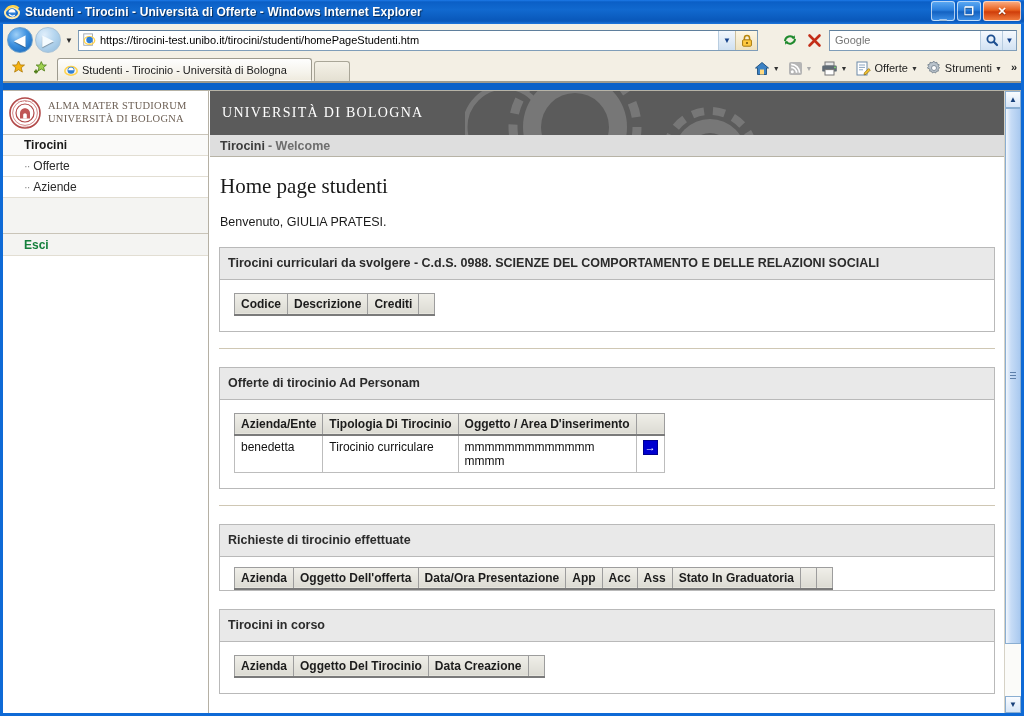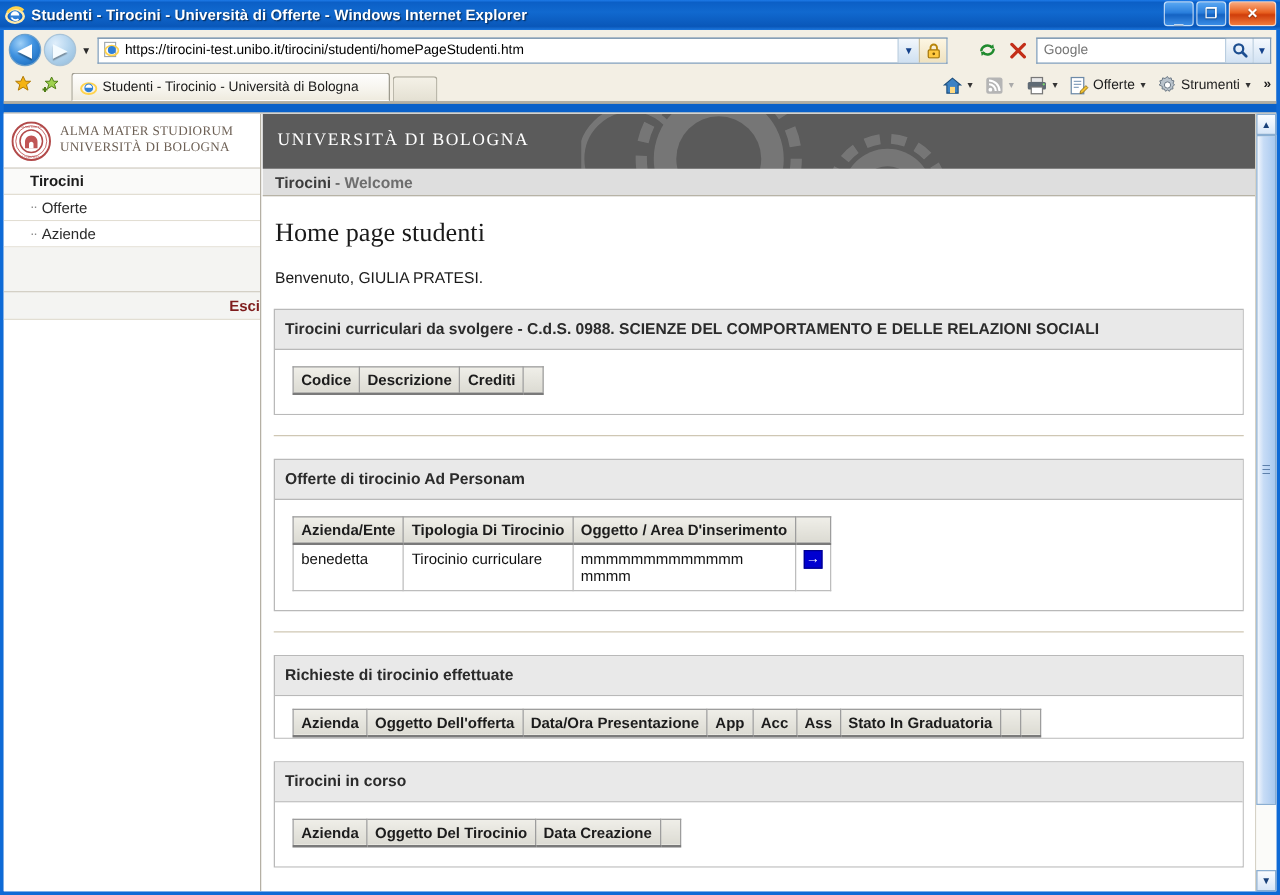--- a/index.html
+++ b/index.html
@@ -185,21 +185,21 @@
     height: 21px; display: flex; align-items: center;
     border-bottom: 1px solid #e2ded3;
     font-size: 12px; padding-left: 10px;
   }
   .nav-item.home { font-weight: bold; color: #1b1b1b; background: #f0f0ee; }
   .nav-item.home .homeicon { width: 9px; height: 9px; flex:none; margin-right: 5px; }
   .nav-item.sect { font-weight: bold; color: #1b1b1b; padding-left: 21px; background: #fafaf9; }
   .nav-item.sub { color: #2b2b2b; padding-left: 21px; background: #fff; }
   .nav-item.sub .dots { color: #8a8a8a; margin-right: 4px; font-size: 11px; letter-spacing:-1px; }
   .nav-gap { height: 36px; background: #f4f4f2; border-bottom: 1px solid #c9c4b8; }
-  .nav-item.esci { font-weight: bold; color: #7f1d1d; padding-left: 21px; background: #f4f4f2; height: 22px; justify-content: flex-end;}
+  .nav-item.esci { font-weight: bold; color: #15803d; padding-left: 21px; background: #f4f4f2; height: 22px;}
 
   
   #content {
     position: absolute; left: 207px; right: 0; top: 0; bottom: 0;
     background: #fff; overflow: hidden;
   }
   #banner {
     height: 44px; background: #5b5b5b; position: relative; overflow: hidden;
     display: flex; align-items: center;
   }

